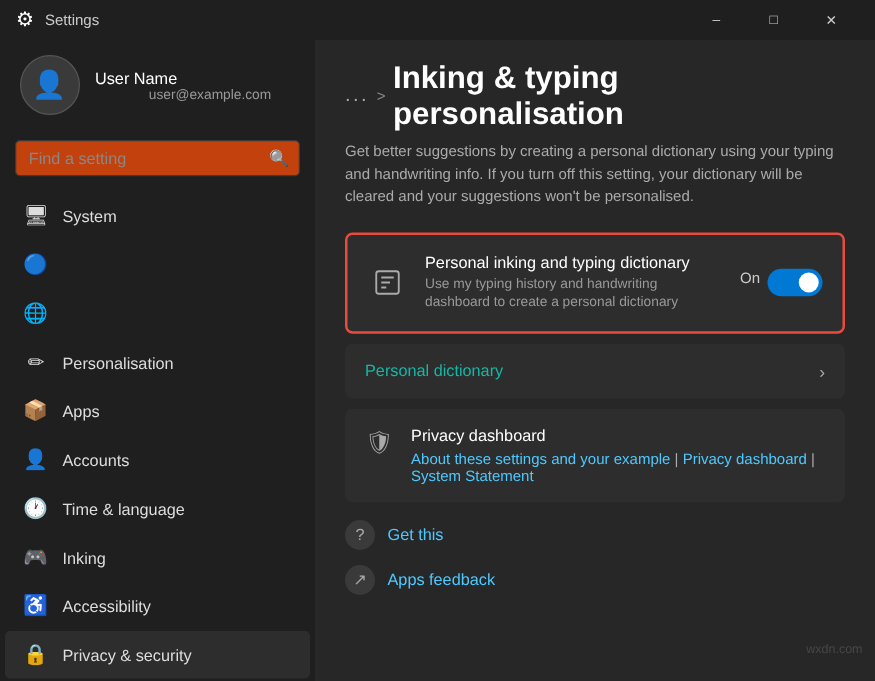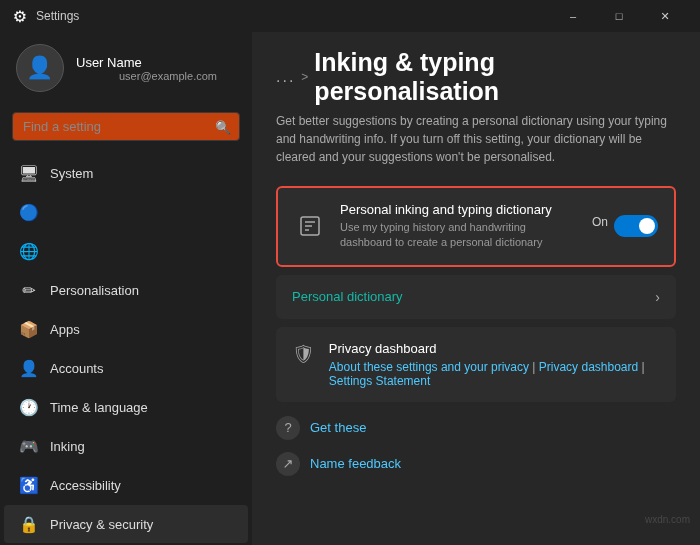--- a/index.html
+++ b/index.html
@@ -455,36 +455,36 @@
         <span class="nav-row-text">Personal dictionary</span>
         <span class="nav-row-chevron">›</span>
       </div>
     </div>
 
     <div class="privacy-resources-card">
       <div class="privacy-icon">🛡</div>
       <div class="privacy-content">
         <div class="privacy-title">Privacy dashboard</div>
         <div class="privacy-links">
-          <span class="link">About these settings and your privacy</span>
+          <span class="link">About these settings and your example</span>
           <span style="color:#aaa;"> | </span>
           <span class="link">Privacy dashboard</span>
           <span style="color:#aaa;"> | </span><br>
-          <span class="link">Settings Statement</span>
+          <span class="link">System Statement</span>
         </div>
       </div>
     </div>
 
     <div class="help-links">
       <div class="help-link-row">
         <div class="help-link-icon">?</div>
-        <span class="help-link-text">Get these</span>
+        <span class="help-link-text">Get this</span>
       </div>
       <div class="help-link-row">
         <div class="help-link-icon">↗</div>
-        <span class="help-link-text">Name feedback</span>
+        <span class="help-link-text">Apps feedback</span>
       </div>
     </div>
 
   </div>
 </div>
 
 <div class="watermark">wxdn.com</div>
 
 </body></html>

